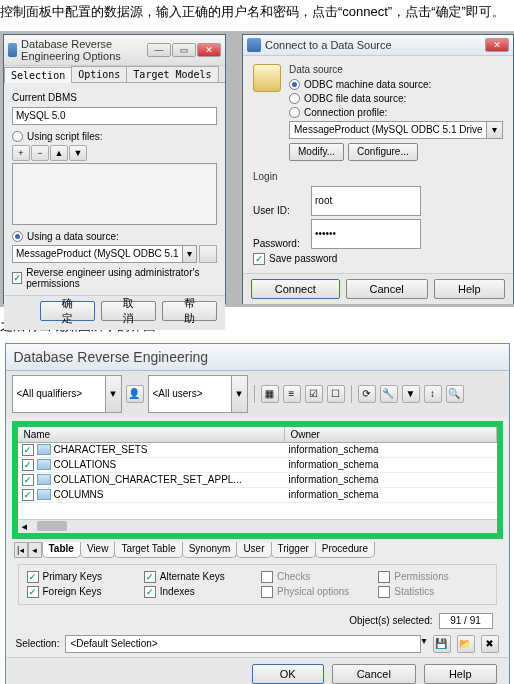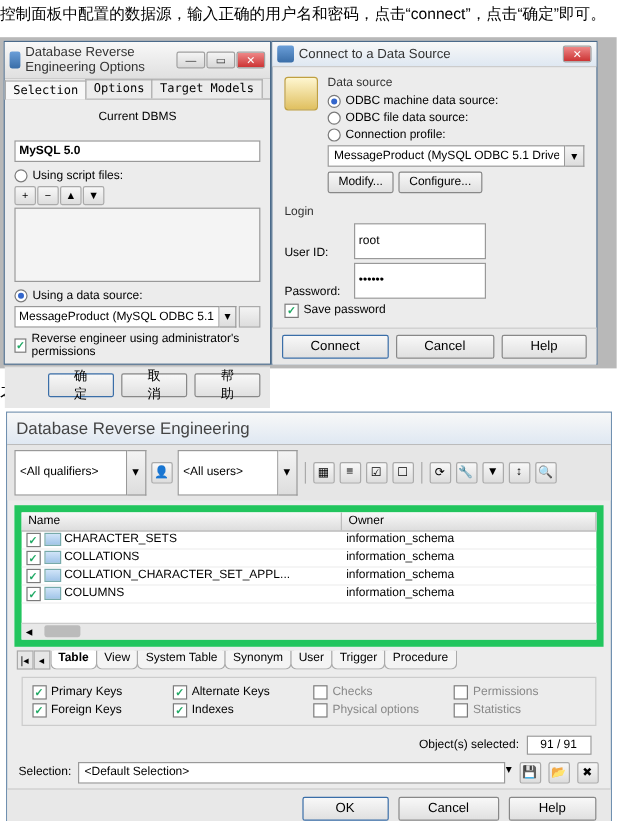--- a/index.html
+++ b/index.html
@@ -1,37 +1,37 @@
 <!DOCTYPE html>
 <html><head>
 <meta charset="utf-8">
 <style>
 * { box-sizing: border-box; margin: 0; padding: 0; }
 body { font-family: "Microsoft YaHei", Tahoma, sans-serif; font-size: 11px; color: #000; background: #fff; width: 514px; }
 .intro-text { font-size: 13px; line-height: 1.6; padding: 2px 0 8px 0; }
 .gray-bg { background: #b8b8b8; padding: 3px; position: relative; }
-.row1 { display: flex; gap: 0; }
+.row1 { display: flex; gap: 16px; }
 
 
 .win { background: #ececec; border: 1px solid #4a6a8a; display: flex; flex-direction: column; }
 .titlebar { display: flex; align-items: center; padding: 3px 4px; background: linear-gradient(#f8f8f8,#e0e0e0); border-bottom: 1px solid #ccc; font-size: 11px; color: #333; }
 .titlebar .ticon { width: 14px; height: 14px; margin-right: 4px; background: linear-gradient(#6a9ed8,#3a6ea8); border-radius: 2px; }
 .titlebar .spacer { flex: 1; }
 .winbtns { display: flex; gap: 1px; }
 .winbtn { width: 24px; height: 14px; background: linear-gradient(#f4f4f4,#d8d8d8); border: 1px solid #a0a0a0; border-radius: 2px; font-size: 9px; display:flex; align-items:center; justify-content:center; }
 .winbtn.close { background: linear-gradient(#e88,#c33); color:#fff; }
 
 
 .dlg-left { width: 223px; height: 270px; }
 .tabs { display:flex; border-bottom: 1px solid #aaa; background:#e6e6e6; font-size:10px; }
 .tab { padding: 2px 6px; border: 1px solid #aaa; border-bottom: none; margin-right:-1px; background:#ececec; font-family: monospace; }
 .tab.active { background:#f8f8f8; position:relative; top:1px; }
 .dlg-body { padding: 6px 8px; flex:1; font-size: 10px; }
-.lbl { margin: 3px 0 14px; text-align: center; }
-.txt { width:100%; height:18px; border:1px solid #999; background:#fff; padding: 1px 3px; font-size:10px;font-weight:bold; }
+.lbl { margin: 3px 0 4px; }
+.txt { width:100%; height:18px; border:1px solid #999; background:#fff; padding: 1px 3px; font-size:10px; }
 .radio-row { display:flex; align-items:center; gap:4px; margin: 6px 0 3px; }
 .radio { width:11px; height:11px; border:1px solid #7a7a7a; border-radius:50%; background:#fff; display:flex; align-items:center; justify-content:center; }
 .radio.on::after { content:""; width:5px; height:5px; border-radius:50%; background:#3366cc; }
 .iconrow { display:flex; gap:1px; margin-bottom:2px; }
 .ibtn { width:18px; height:16px; border:1px solid #aaa; background:linear-gradient(#f8f8f8,#ddd); border-radius:2px; display:flex;align-items:center;justify-content:center;font-size:9px; }
 .script-box { width:100%; height:62px; border:1px solid #999; background:#f4f4f4; }
 .combo { display:flex; width:100%; margin-top:2px; }
 .combo input { flex:1; height:18px; border:1px solid #999; background:#fff; padding:1px 3px; font-size:10px; }
 .combo .dd { width:14px; height:18px; border:1px solid #999; border-left:none; background:linear-gradient(#f4f4f4,#ddd); display:flex;align-items:center;justify-content:center; }
 .combo .tool { width:18px; height:18px; border:1px solid #aaa; margin-left:2px; background:linear-gradient(#f4f4f4,#ddd); }
@@ -281,21 +281,21 @@
     <div class="scroll-hint">
         <span style="padding:0 4px">◂</span>
         <div class="thumb"></div>
       </div>
   </div>
   <div class="bottom-tabs">
     <div class="btab-nav">|◂</div>
     <div class="btab-nav">◂</div>
     <div class="btab active">Table</div>
     <div class="btab">View</div>
-    <div class="btab">System Table</div>
+    <div class="btab">Target Table</div>
     <div class="btab">Synonym</div>
     <div class="btab">User</div>
     <div class="btab">Trigger</div>
     <div class="btab">Procedure</div>
   </div>
   <div class="options-grid">
     <div class="opt">
         <div class="check">✓</div>
         <span>Primary Keys</span>
       </div>

